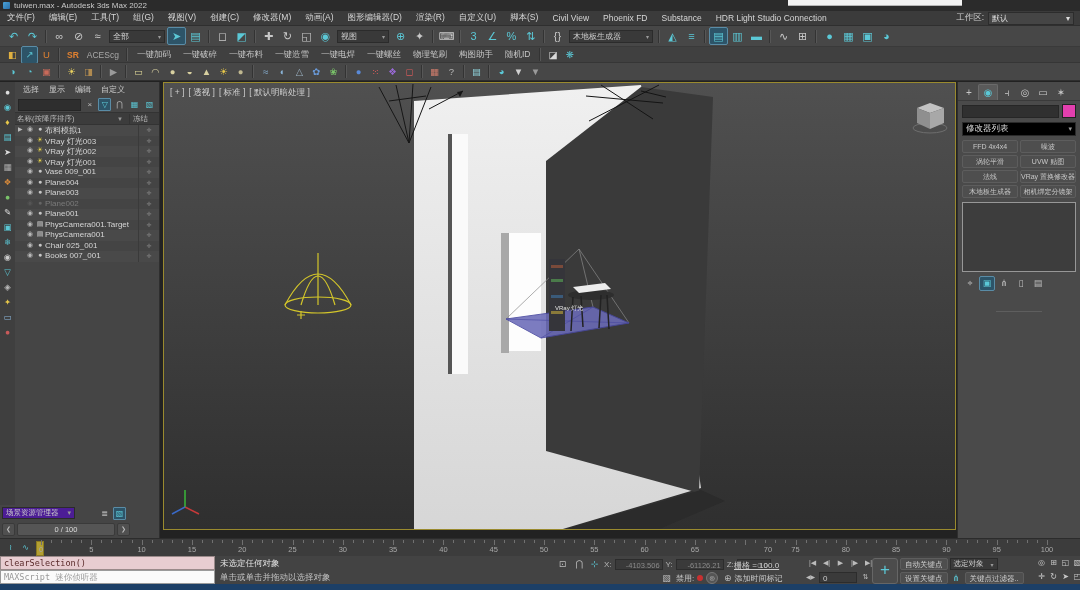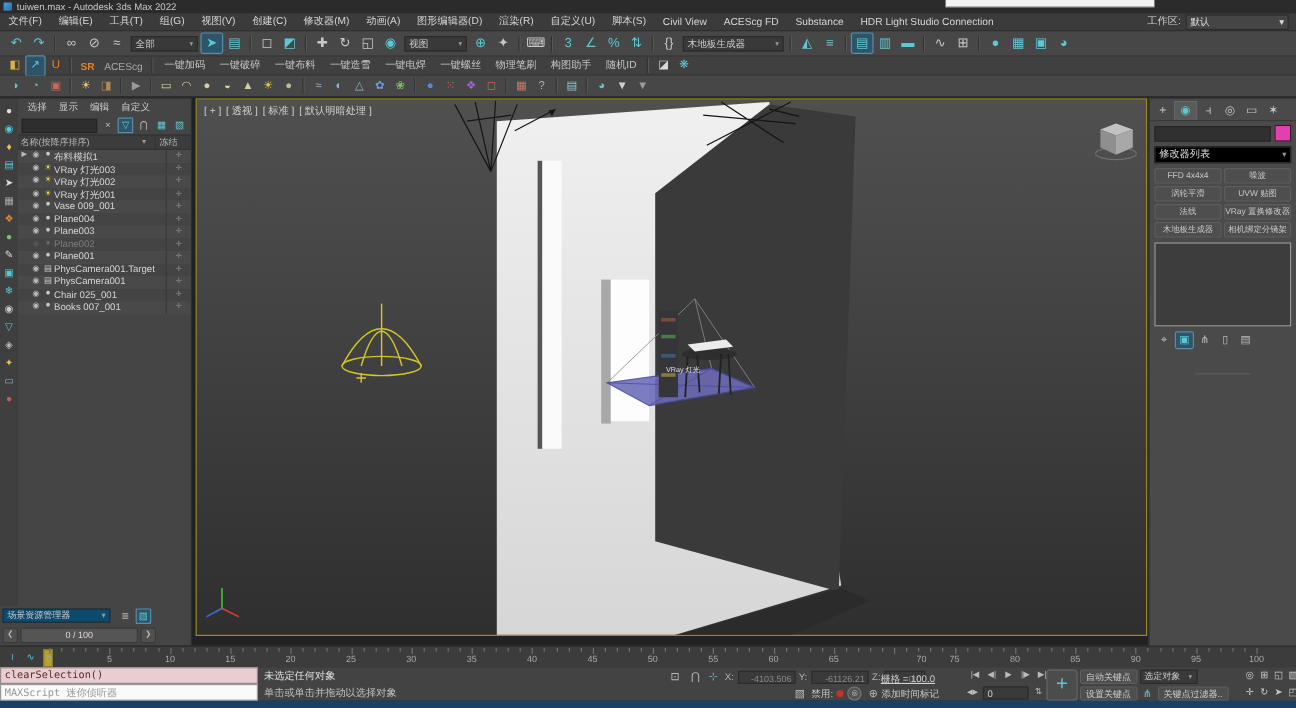--- a/index.html
+++ b/index.html
@@ -67,21 +67,21 @@
   #obj-color-swatch{width:12px;height:12px;background:#e33fae;border:1px solid #222;}
   #modifier-list{margin:1px 4px;height:12px;background:#000000;border:1px solid #2a2a2a;display:flex;justify-content:space-between;align-items:center;font-size:8.5px;color:#ddd;padding:0 3px;}
   #mod-grid{display:grid;grid-template-columns:1fr 1fr;gap:2px;margin:4px 4px;}
   .modbtn{height:11px;line-height:11px;background:#4e4e4e;border:1px solid #5d5d5d;border-radius:2px;font-size:7px;color:#c8c8c8;text-align:center;white-space:nowrap;overflow:hidden;}
   #mod-stack{margin:2px 4px;height:68px;background:#3d3d3d;border:1px solid #979797;}
   #stack-icons{display:flex;align-items:center;gap:1px;padding:2px 4px;}
   #stack-icons .tbi{width:14px;height:13px;line-height:13px;font-size:9px;}
   #panel-divider{margin:18px auto 0;width:46px;height:1px;background:#5e5e5e;}
   
   #bl-dock{left:0;top:505px;width:160px;height:33px;background:#454545;border-right:1px solid #2e2e2e;box-sizing:border-box;}
-  #scene-exp-combo{position:absolute;left:2px;top:2px;width:90px;height:12px;background:#0c4a6e;border:1px solid #2b2b2b;display:flex;justify-content:space-between;align-items:center;font-size:7.5px;color:#ccc;padding:0 3px;box-sizing:border-box;}
+  #scene-exp-combo{position:absolute;left:2px;top:2px;width:73px;height:12px;background:#4c1d95;border:1px solid #2b2b2b;display:flex;justify-content:space-between;align-items:center;font-size:7.5px;color:#ccc;padding:0 3px;box-sizing:border-box;}
   #bl-icons{position:absolute;left:98px;top:2px;display:flex;gap:2px;}
   #frame-display{position:absolute;left:2px;top:18px;display:flex;align-items:center;gap:2px;}
   .fd-btn{width:11px;height:11px;line-height:11px;text-align:center;background:#505050;border:1px solid #3a3a3a;font-size:6px;color:#bbb;border-radius:2px;}
   #fd-track{width:96px;height:11px;background:#555;border:1px solid #3a3a3a;border-radius:2px;font-size:7.5px;color:#ddd;text-align:center;line-height:11px;}
   
   #timeline{left:0;top:538px;width:1080px;height:17px;background:#3c3c3c;border-top:1px solid #2c2c2c;border-bottom:1px solid #2c2c2c;}
   .tick{position:absolute;top:1px;width:1px;background:#707070;}
   .tick-num{position:absolute;top:6px;font-size:7.5px;color:#a8a8a8;transform:translateX(-50%);}
   #tl-handle{position:absolute;left:36px;top:2px;width:6px;height:13px;background:#b3a032;border:1px solid #8a7a20;}
   #tl-curve-icons{position:absolute;left:4px;top:2px;display:flex;gap:2px;}
@@ -131,21 +131,21 @@
     <span class="menu-item">组(G)</span>
     <span class="menu-item">视图(V)</span>
     <span class="menu-item">创建(C)</span>
     <span class="menu-item">修改器(M)</span>
     <span class="menu-item">动画(A)</span>
     <span class="menu-item">图形编辑器(D)</span>
     <span class="menu-item">渲染(R)</span>
     <span class="menu-item">自定义(U)</span>
     <span class="menu-item">脚本(S)</span>
     <span class="menu-item">Civil View</span>
-    <span class="menu-item">ACEScg FD</span>
+    <span class="menu-item">Phoenix FD</span>
     <span class="menu-item">Substance</span>
     <span class="menu-item">HDR Light Studio Connection</span>
     <div id="workspace">
     <span id="workspace-label">工作区:</span>
     <div id="workspace-dd">
       <span>默认</span>
       <span class="arr">▾</span>
     </div>
   </div>
 </div>

